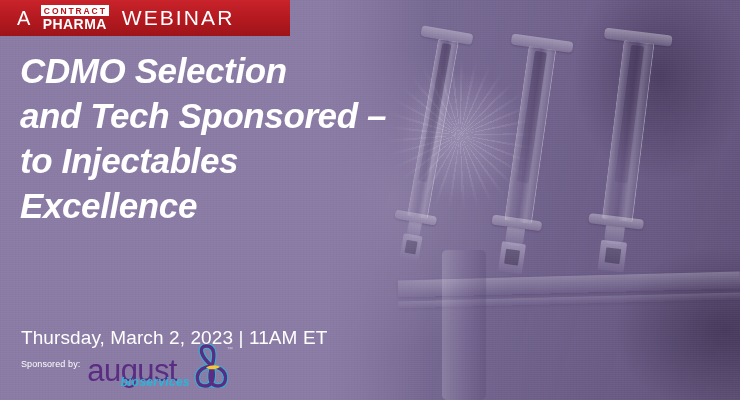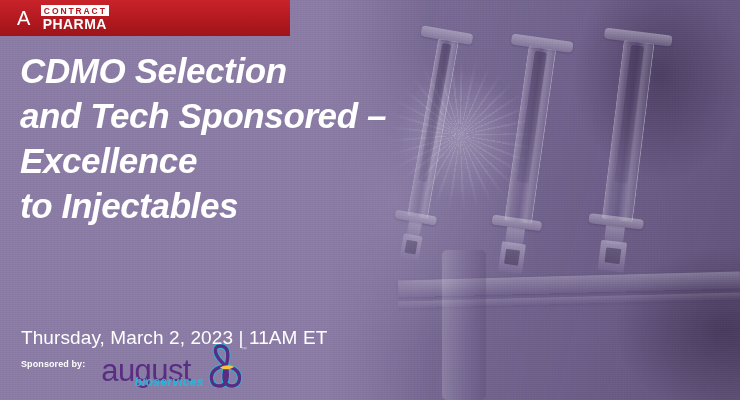--- a/index.html
+++ b/index.html
@@ -223,23 +223,23 @@
   .sponsor-row {
     position: absolute;
     left: 21px;
     top: 344px;
     display: flex;
     align-items: center;
   }
   .sponsored-by {
     color: #ffffff;
     font-size: 9px;
-    font-weight: bold;
+    font-weight: normal;
     letter-spacing: 0.1px;
-    margin-right: 16px;
+    margin-right: 7px;
     padding-bottom: 2px;
   }
   .august-logo {
     position: relative;
     display: flex;
     align-items: flex-end;
     gap: 12px;
   }
   .august-word {
     color: #5a2d82;
@@ -328,27 +328,28 @@
     <div class="photo-fade"></div>
     <div class="grain"></div>
   </div>
 
   <div class="banner">
     <span class="banner-a">A</span>
     <span class="cp-logo">
       <span class="cp-contract">CONTRACT</span>
       <span class="cp-pharma">PHARMA</span>
     </span>
+    <span class="banner-webinar">WEBINAR</span>
   </div>
 
   <div class="headline">
     <span class="ln">CDMO Selection</span>
     <span class="ln">and Tech Sponsored –</span>
+    <span class="ln">to Injectables</span>
     <span class="ln">Excellence</span>
-    <span class="ln">to Injectables</span>
   </div>
 
   <div class="dateline">Thursday, March 2, 2023 | 11AM ET</div>
 
   <div class="sponsor-row">
     <span class="sponsored-by">Sponsored by:</span>
 
     <span class="august-logo">
       <span class="august-word">august</span>
       <span class="august-sub">bioservices</span>

